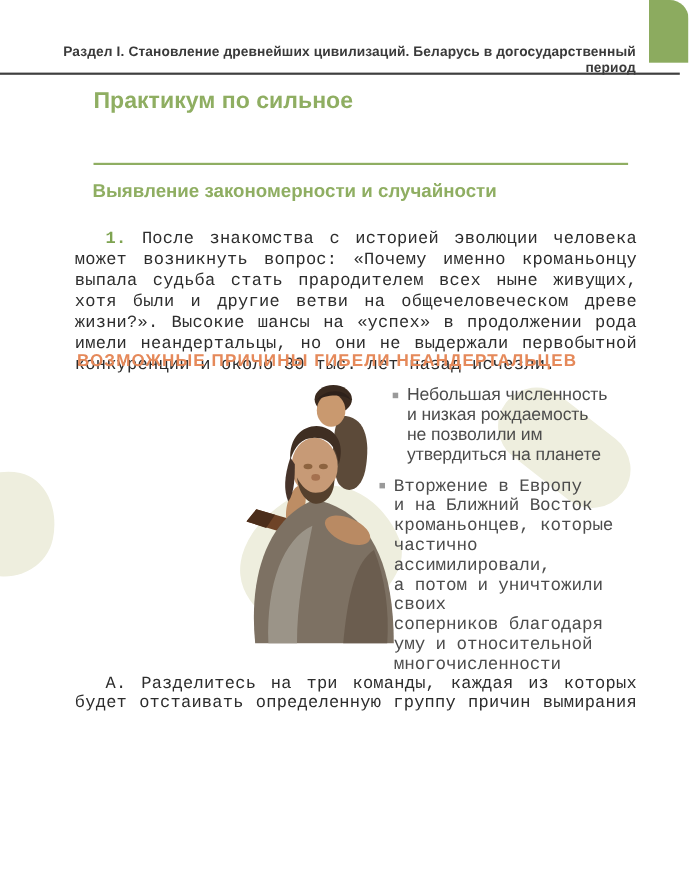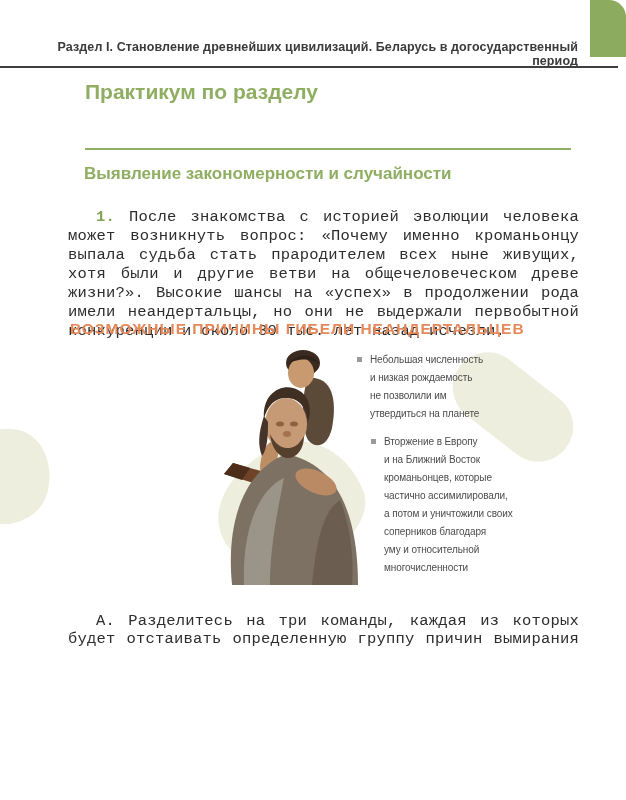--- a/index.html
+++ b/index.html
@@ -33,26 +33,26 @@
   .info-title{position:absolute;left:70px;top:320px;width:508px;text-align:left;
         font-size:15.5px;font-weight:bold;letter-spacing:1px;color:#e5895a;}
   .blob{position:absolute;background:#eeeede;}
   .blob-left{left:-42px;top:428px;width:92px;height:96px;
         border-radius:55% 45% 50% 50%/50% 55% 45% 50%;transform:rotate(12deg);}
   .blob-center{left:216px;top:446px;width:148px;height:122px;
         border-radius:60% 40% 55% 45%/50% 60% 40% 50%;transform:rotate(-22deg);}
   .blob-right{left:446px;top:372px;width:134px;height:70px;border-radius:40px;
         transform:rotate(38deg);}
   .info-item{position:absolute;display:flex;color:#4c4c4c;
-        font-size:10px;line-height:18px;letter-spacing:-0.1px;}
+        font-size:16px;line-height:18px;letter-spacing:-0.1px;}
   .info-item .sq{width:5px;height:5px;background:#9a9a9a;margin:6px 8px 0 0;flex:0 0 auto;}
   .info-item .txt{white-space:pre-line;}
   #left-item{left:31px;top:384px;width:200px;}
   #right-item-1{left:357px;top:351px;width:210px;}
-  #right-item-2{left:371px;top:433px;width:215px;}
+  #right-item-2{left:345px;top:433px;width:215px;font-family:Liberation Mono, monospace;}
   .neanderthal{position:absolute;left:224px;top:350px;width:140px;height:235px;}
 
   
   .foot-rule{position:absolute;left:0;top:748px;width:618px;height:2px;background:#9cb86e;}
   .page-num-box{position:absolute;left:0;top:757px;width:128px;height:43px;background:#cad7ae;}
   .page-num{position:absolute;left:0;top:760px;width:128px;text-align:center;
         font-family:"Liberation Serif",serif;font-size:16px;color:#3b3b3b;}
   .dot{position:absolute;top:755px;width:27px;height:27px;border-radius:50%;}
   .dot-green{left:508px;background:#7fa457;}
   .dot-gray{left:545px;background:#8b8b8b;}
@@ -60,21 +60,21 @@
 </head>
 <body>
 
 <div class="page">
 
   <div class="corner-square"></div>
   <div class="running-head">Раздел I. Становление древнейших цивилизаций. Беларусь в догосударственный период</div>
   <div class="head-rule"></div>
 
   <div class="main-title">
-    <div>Практикум по разделу</div>
+    <div>Практикум по сильное</div>
   </div>
   <div class="title-rule"></div>
   <div class="sub-title">Выявление закономерности и случайности</div>
 
   <p class="body-par" id="par1"><span class="indent"></span><span class="green-num">1.</span><span> После знакомства с историей эволюции человека может возникнуть вопрос: «Почему именно кроманьонцу выпала судьба стать прародителем всех ныне живущих, хотя были и другие ветви на общечеловеческом древе жизни?». Высокие шансы на «успех» в продолжении рода имели неандертальцы, но они не выдержали первобытной конкуренции и около 30 тыс. лет назад исчезли.</span></p>
 
   <div class="info-title">ВОЗМОЖНЫЕ ПРИЧИНЫ ГИБЕЛИ НЕАНДЕРТАЛЬЦЕВ</div>
 
   <div class="blob blob-left"></div>
   <div class="blob blob-center"></div>

